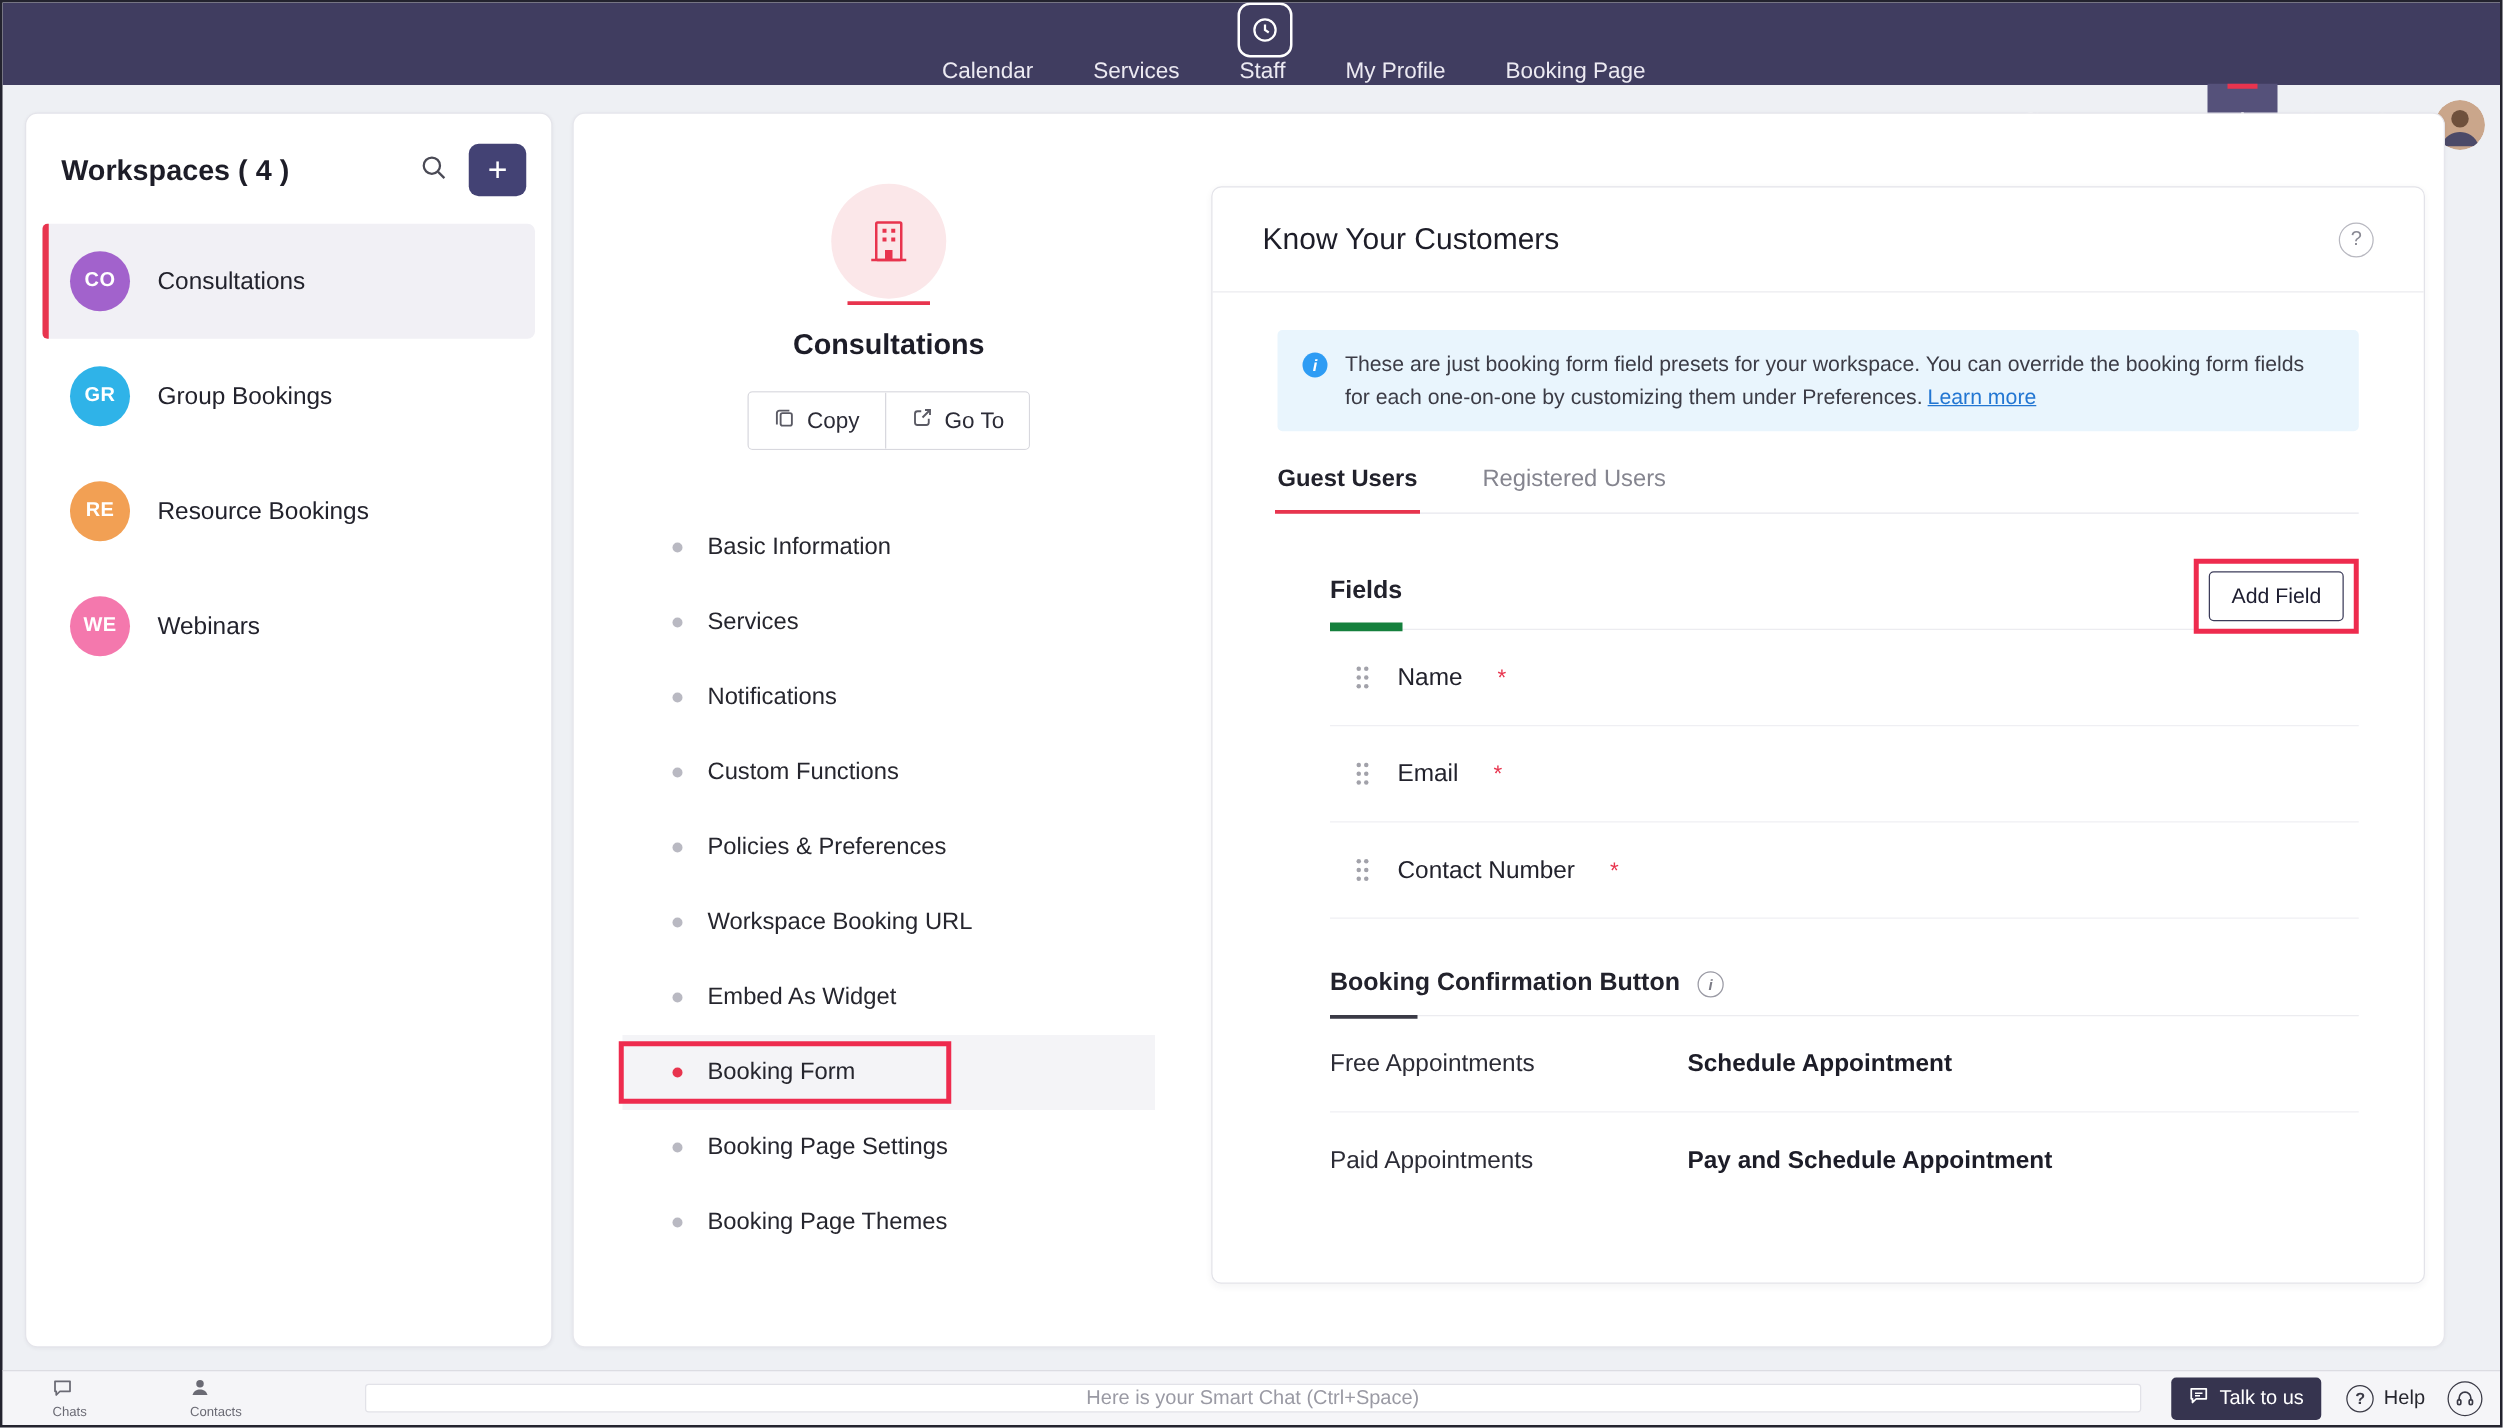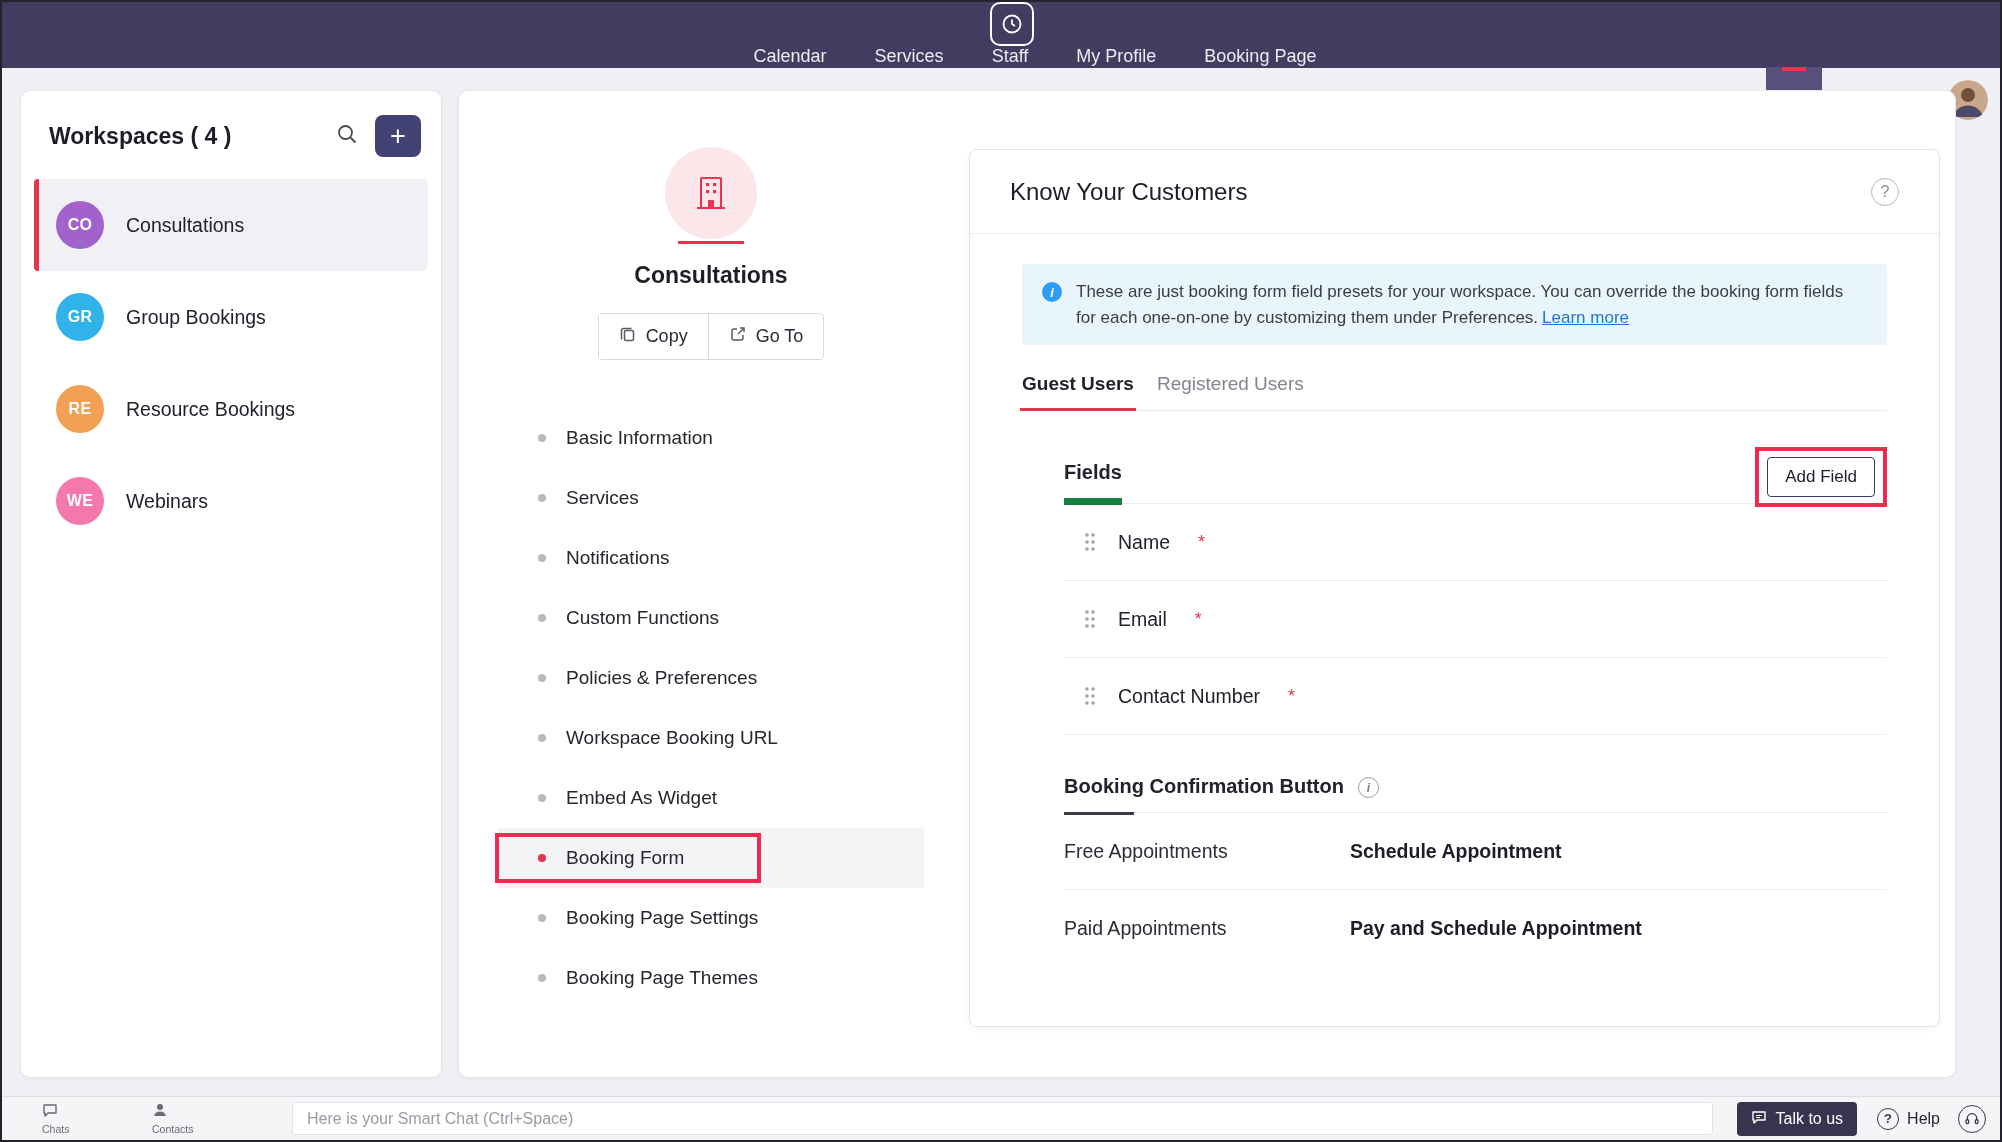--- a/index.html
+++ b/index.html
@@ -66,21 +66,21 @@
   .kyc-head { height:84px; display:flex; align-items:center; padding:0 40px; border-bottom:1px solid #ececf0; }
   .kyc-title { font-size:24px; font-weight:400; color:#1d1d28; flex:1; }
   .qmark { width:28px; height:28px; border-radius:50%; border:1.5px solid #b8b8c0; color:#8a8a94; font-size:16px;
            display:flex; align-items:center; justify-content:center; cursor:pointer; }
   .kyc-body { padding:30px 52px 0; }
   .banner { background:#e9f5fd; border-radius:4px; padding:15px 20px; display:flex; gap:14px; }
   .binfo { width:20px; height:20px; border-radius:50%; background:#2e9cf4; color:#fff; font-size:13px; font-weight:700;
            font-style:italic; display:flex; align-items:center; justify-content:center; flex:none; margin-top:3px; }
   .btext { font-size:17px; line-height:1.5; color:#3c3c46; }
   .blink { color:#2276d2; cursor:pointer; text-decoration:underline; margin-left:4px; }
-  .tabs { display:flex; gap:23px; margin-top:28px; border-bottom:1px solid #e8e8ee; }
+  .tabs { display:flex; gap:52px; margin-top:28px; border-bottom:1px solid #e8e8ee; }
   .tab { font-size:19px; padding-bottom:15px; color:#85858f; cursor:pointer; position:relative; }
   .tab.active { color:#22222c; font-weight:600; }
   .tab.active::after { content:""; position:absolute; left:-2px; right:-2px; bottom:-1px; height:3px; background:#e8344e; }
   .fields-sec { margin:36px 0 0 42px; }
   .sec-row { display:flex; justify-content:space-between; align-items:flex-end; border-bottom:1px solid #ececf0; }
   .sec-title { font-size:20px; font-weight:600; color:#22222c; padding-bottom:14px; border-bottom:7px solid #15803d; margin-bottom:-2px; }
   .ann-box { border:4px solid #ee2b4e; padding:6px 8px; margin-bottom:-4px; background:#fff; }
   .add-field { font-size:17px; color:#1d1d30; border:1.5px solid #3c3c5a; background:#fff; border-radius:4px;
                padding:9px 17px; cursor:pointer; font-family:inherit; }
   .field-row { height:77px; display:flex; align-items:center; gap:22px; padding-left:20px; border-bottom:1px solid #efeff3; }
@@ -96,22 +96,22 @@
   .conf-row { height:77px; display:flex; align-items:center; border-bottom:1px solid #efeff3; }
   .conf-row:last-child { border-bottom:none; }
   .conf-label { width:286px; font-size:19.5px; color:#2c2c36; }
   .conf-value { font-size:19.5px; font-weight:600; color:#1d1d28; }
 
   
   .bottombar { position:absolute; left:0; right:0; bottom:0; height:44px; background:#f5f5f8; border-top:1px solid #dcdce2;
                display:flex; align-items:center; padding:0 14px 0 40px; }
   .bb-stack { display:flex; flex-direction:column; align-items:flex-start; gap:1px; width:110px; cursor:pointer; color:#6a6a74; }
   .bb-stack .lbl { font-size:10.5px; }
-  .bb-input { flex:1; height:33px; margin:0 24px 0 30px; background:#fff; border:1px solid #e2e2e8; border-radius:3px;
-              font-size:16px; padding:0 14px; color:#33333d; font-family:inherit; }
+  .bb-input { flex:1; height:23px; margin:0 24px 0 30px; background:#fff; border:1px solid #e2e2e8; border-radius:3px;
+              font-size:16px; padding:0 14px; color:#33333d; font-family:inherit;text-align:center; }
   .bb-input::placeholder { color:#9a9aa4; }
   .talk-btn { display:flex; align-items:center; gap:9px; background:#36344f; color:#fff; font-size:16px; border:none;
               border-radius:4px; height:34px; padding:0 14px; cursor:pointer; font-family:inherit; white-space:nowrap; }
   .help { display:flex; align-items:center; gap:8px; margin:0 18px 0 20px; font-size:16px; color:#26262e; cursor:pointer; }
   .help-q { width:22px; height:22px; border-radius:50%; border:1.6px solid #3a3a46; font-size:13px; font-weight:700;
             display:flex; align-items:center; justify-content:center; color:#3a3a46; }
   .assist { width:28px; height:28px; border-radius:50%; border:1.6px solid #3a3a46; display:flex; align-items:center;
             justify-content:center; cursor:pointer; color:#3a3a46; }
 </style>
 </head>

